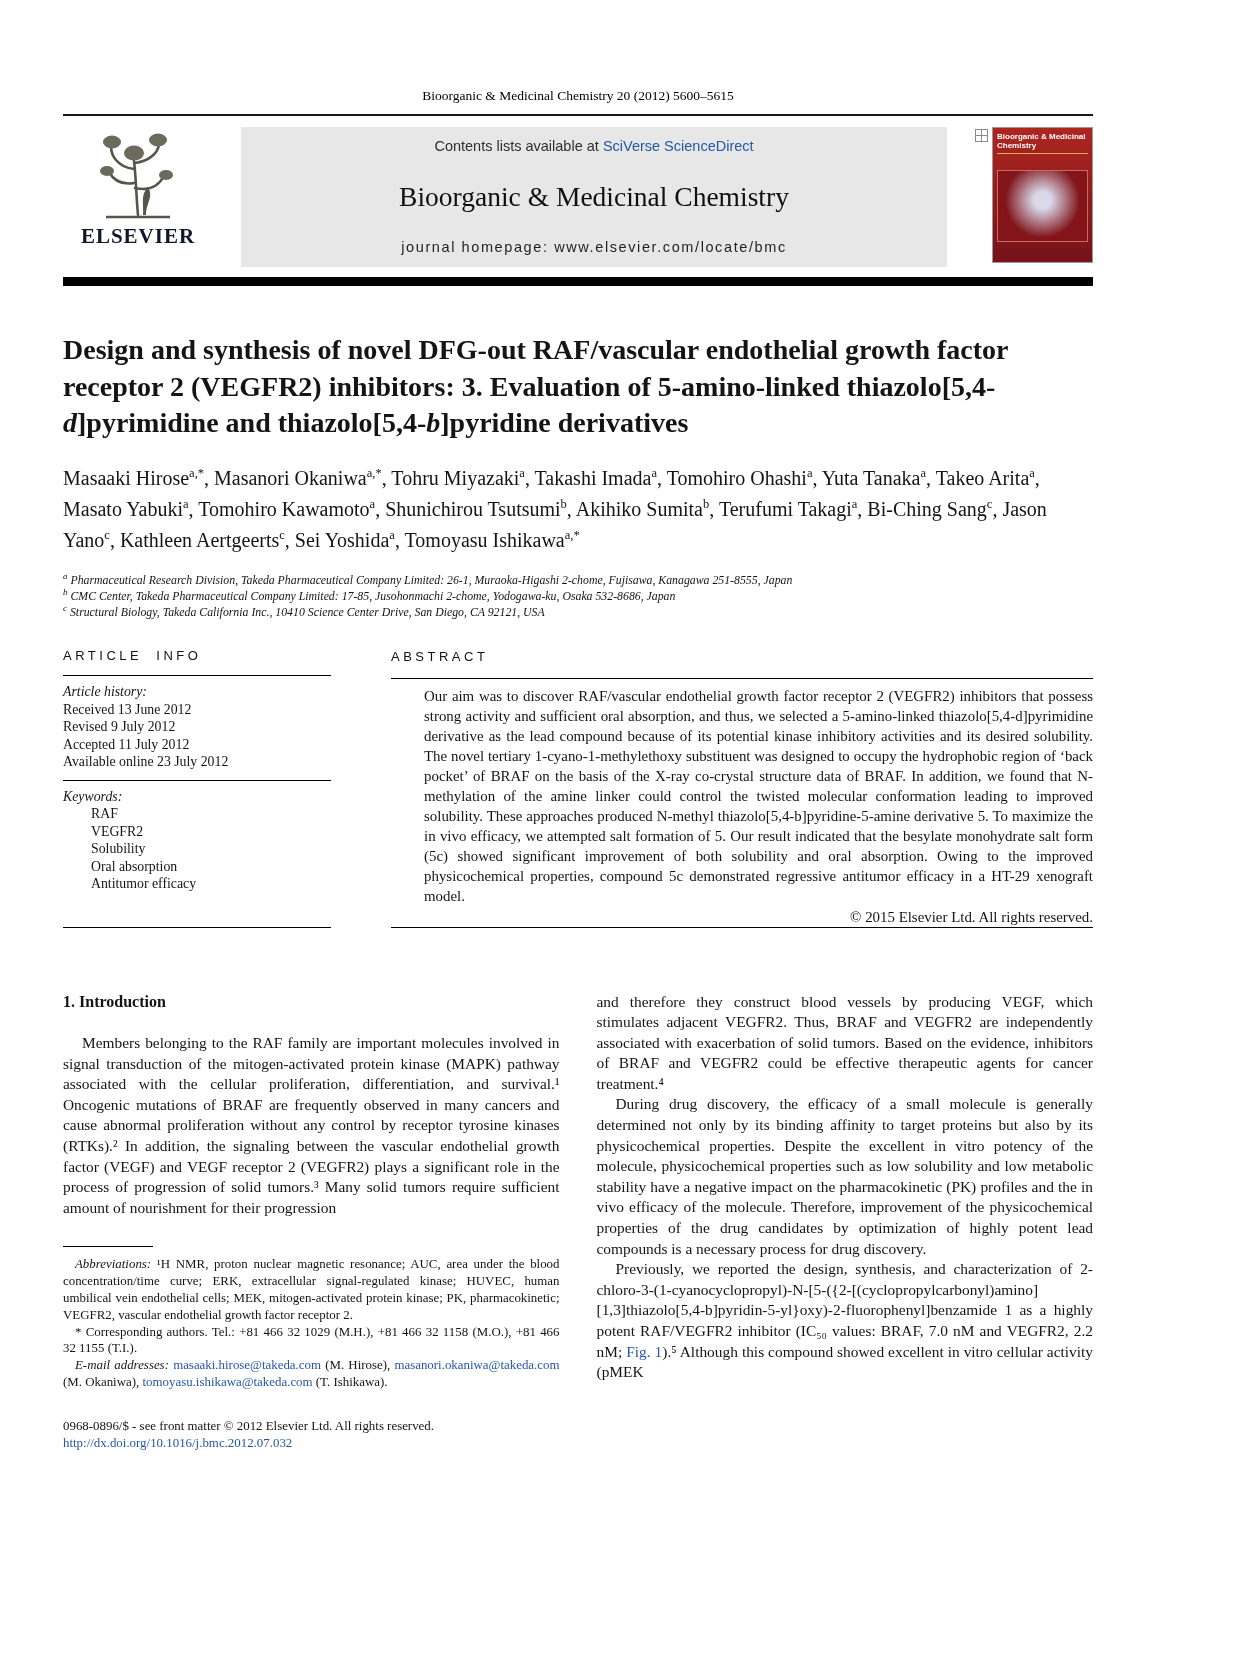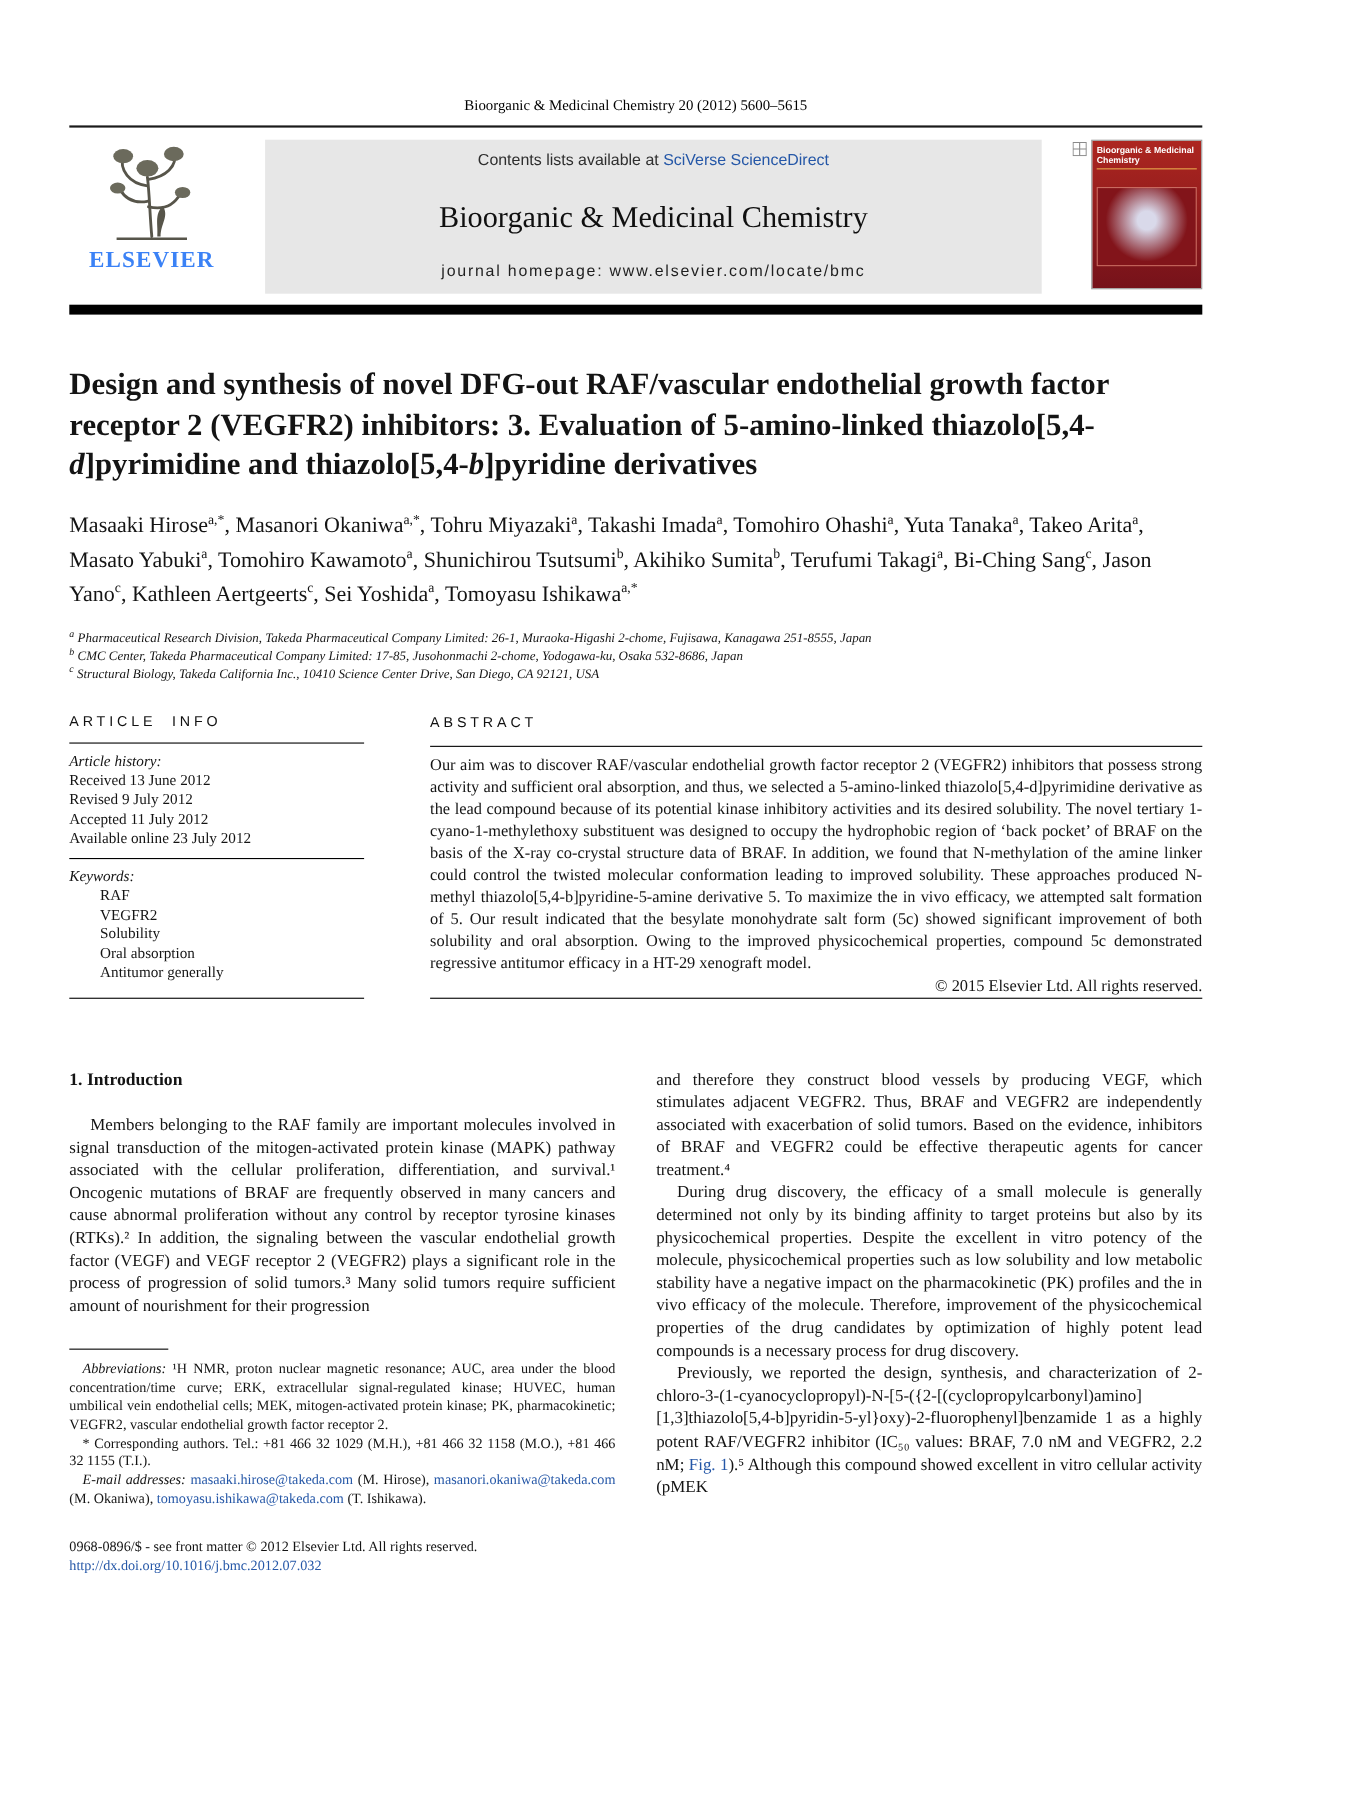--- a/index.html
+++ b/index.html
@@ -13,21 +13,21 @@
   sup { font-size:60%; vertical-align:super; line-height:0; }
 
   
   .citation { display:block; text-align:center; font-size:13.5px; color:#000000; }
 
   
   .top-rule { border-top:2px solid #1a1a1a; margin-top:10px; }
   .masthead { display:flex; margin-top:11px; height:140px; }
   .logo-block { width:150px; flex:none; display:flex; flex-direction:column; align-items:center; padding-top:4px; }
   .logo-tree { width:106px; height:92px; }
-  .logo-word { font-size:21px; font-weight:bold; color:#3b82f6; letter-spacing:1px; margin-top:1px;text-align:center; }
+  .logo-word { font-size:21px; font-weight:bold; color:#0f172a; letter-spacing:1px; margin-top:1px;text-align:center; }
   .mast-center { flex:1; background:#e7e7e7; margin:0 28px; text-align:center;
     padding:11px 20px 12px; display:flex; flex-direction:column; justify-content:space-between; }
   .contents-line { font-family:"Liberation Sans","DejaVu Sans",sans-serif; font-size:14.5px; color:#2e2e2e; }
   .contents-line a { color:#2557a7; }
   .mast-title { font-size:27.5px; color:#101010; }
   .homepage-line { font-family:"Liberation Sans","DejaVu Sans",sans-serif; font-size:14.5px; letter-spacing:1.6px; color:#1f1f1f; }
   .cover-block { width:118px; flex:none; position:relative; }
   .corner-icon { position:absolute; top:2px; left:0; }
   .cover-red { position:absolute; top:0; right:0; width:101px; height:136px;
     background:linear-gradient(#ad2620,#76121a); border:1px solid #9a9a9a; padding:4px 4px 2px; }
@@ -51,21 +51,21 @@
     letter-spacing:3.5px; word-spacing:7px; color:#111; }
   .rule { border-top:1px solid #000; }
   .article-info { width:268px; flex:none; font-size:13.8px; line-height:17.5px; display:flex; flex-direction:column; }
   .article-info .rule-head { margin:11px 0 7px; }
   .article-info .rule-mid { margin:9px 0 7px; }
   .article-info .rule-end { margin-top:auto; }
   .ai-label { font-style:italic; }
   .ai-keywords { margin-top:0;margin-left:28px; }
   .abstract { flex:1; margin-left:60px; font-size:14.9px; line-height:20px; display:flex; flex-direction:column; }
   .abstract .rule-head { margin:11px 0 7px; }
-  .ab-text { text-align:justify; }
+  .ab-text { text-align:justify;margin-left:33px; }
   .ab-copyright { text-align:right; margin-top:1px; }
   .abstract .rule-end { margin-top:auto; }
 
   
   .body-columns { display:flex; gap:37px; margin-top:64px; }
   .col { width:496.5px; font-size:15.4px; line-height:20.6px; text-align:justify; }
   .col h2 { font-size:16px; font-weight:bold; text-align:left; margin-bottom:21px; }
   .col p.indent { text-indent:19px; }
   .body-link { color:#2557a7; }
 
@@ -154,21 +154,21 @@
           <div class="ai-line">Accepted 11 July 2012</div>
           <div class="ai-line">Available online 23 July 2012</div>
         </div>
       <div class="rule rule-mid"></div>
       <div class="ai-label">Keywords:</div>
       <div class="ai-keywords">
           <div class="ai-line">RAF</div>
           <div class="ai-line">VEGFR2</div>
           <div class="ai-line">Solubility</div>
           <div class="ai-line">Oral absorption</div>
-          <div class="ai-line">Antitumor generally</div>
+          <div class="ai-line">Antitumor efficacy</div>
         </div>
       <div class="rule rule-end"></div>
     </div>
 
     <div class="abstract">
       <div class="heading-caps">ABSTRACT</div>
       <div class="rule rule-head"></div>
       <div class="ab-text">Our aim was to discover RAF/vascular endothelial growth factor receptor 2 (VEGFR2) inhibitors that possess strong activity and sufficient oral absorption, and thus, we selected a 5-amino-linked thiazolo[5,4-d]pyrimidine derivative as the lead compound because of its potential kinase inhibitory activities and its desired solubility. The novel tertiary 1-cyano-1-methylethoxy substituent was designed to occupy the hydrophobic region of ‘back pocket’ of BRAF on the basis of the X-ray co-crystal structure data of BRAF. In addition, we found that N-methylation of the amine linker could control the twisted molecular conformation leading to improved solubility. These approaches produced N-methyl thiazolo[5,4-b]pyridine-5-amine derivative 5. To maximize the in vivo efficacy, we attempted salt formation of 5. Our result indicated that the besylate monohydrate salt form (5c) showed significant improvement of both solubility and oral absorption. Owing to the improved physicochemical properties, compound 5c demonstrated regressive antitumor efficacy in a HT-29 xenograft model.</div>
       <div class="ab-copyright">© 2015 Elsevier Ltd. All rights reserved.</div>
       <div class="rule rule-end"></div>

